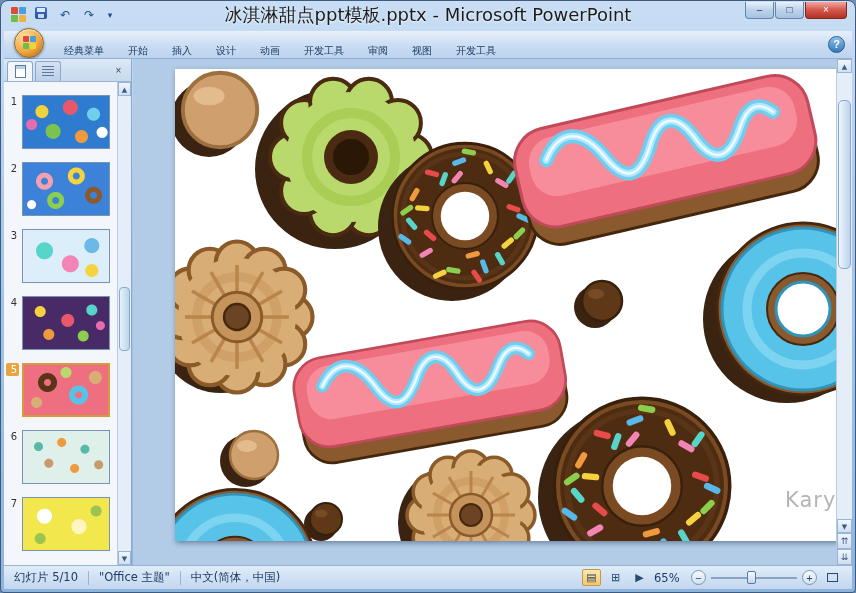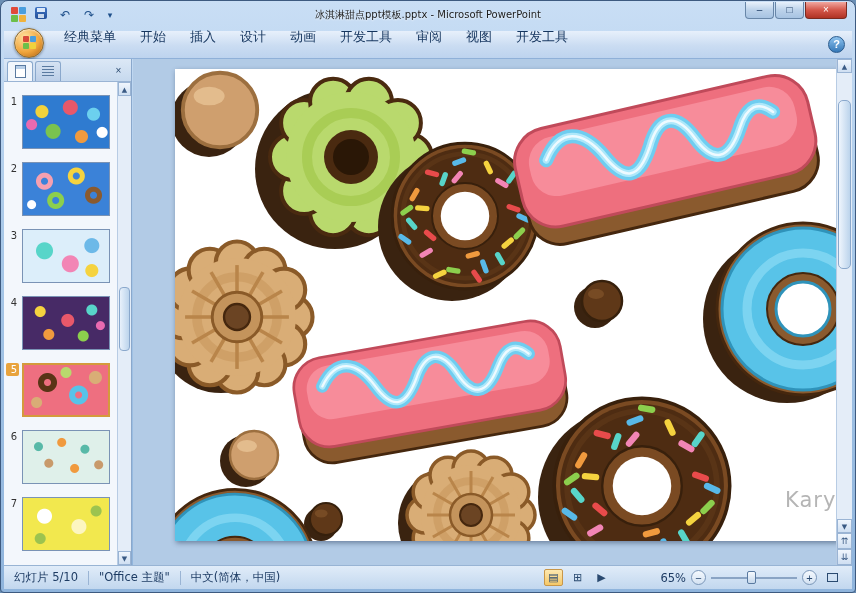--- a/index.html
+++ b/index.html
@@ -19,41 +19,41 @@
   .app-icon i{ display:block; border-radius:1px; }
   .app-icon i:nth-child(1){background:#e04a3a;} .app-icon i:nth-child(2){background:#4a9ede;}
   .app-icon i:nth-child(3){background:#6cbf4a;} .app-icon i:nth-child(4){background:#f0b23c;}
   .qat-btn{ width:20px; height:18px; border:1px solid transparent; background:transparent; border-radius:3px;
             font-size:12px; color:#1e4f8a; cursor:default; line-height:15px; text-align:center; }
   .floppy{ display:inline-block; width:12px; height:12px; background:linear-gradient(#3f74c4,#24509a); border-radius:2px 2px 2px 2px; position:relative; }
   .floppy:before{ content:""; position:absolute; left:2px; top:1px; width:8px; height:4px; background:#dbe8f8; }
   .floppy:after{ content:""; position:absolute; left:3px; bottom:1px; width:6px; height:4px; background:#c8d8ec; }
   .qat-caret{ font-size:9px; width:14px; }
   .title{ position:absolute; left:0; right:0; top:0; height:46px; line-height:28px; text-align:center;
-          font-size:10px; color:#1b1b1b; text-shadow:0 1px 2px rgba(255,255,255,.8); }
+          font-size:18px; color:#1b1b1b; text-shadow:0 1px 2px rgba(255,255,255,.8); }
   .winbtns{ position:absolute; top:1px; right:8px; display:flex; }
   .winbtns button{ width:29px; height:17px; border:1px solid #6886a8; border-top:none; border-radius:0 0 4px 4px;
                    background:linear-gradient(#e8f1fb,#bcd2ea 50%,#a7c3e2); color:#1e3c64; font-size:10px;
                    line-height:14px; text-align:center; margin-left:1px; cursor:default; }
   .winbtns button.close{ width:42px; background:linear-gradient(#f2a8a0,#d4574a 50%,#b03324); color:#fff; border-color:#7a2a20; }
 
   
   .ribbonrow{ position:absolute; top:30px; left:3px; right:3px; height:28px;
               background:linear-gradient(#e7f0fb,#cadcf2 55%,#bdd3ee);
               border-bottom:1px solid #8fb0d8; display:flex; align-items:center; }
   .office-btn{ width:30px; height:30px; border-radius:50%; margin:0 8px 0 10px; position:relative; top:-2px;
                background:radial-gradient(circle at 35% 30%, #ffe2a0, #f0a53c 55%, #b26312 95%);
                border:1px solid #8a6a30; box-shadow:0 1px 3px rgba(0,0,0,.4), inset 0 1px 2px rgba(255,255,255,.7);
                display:flex; align-items:center; justify-content:center; cursor:default; }
   .ob-grid{ display:grid; grid-template-columns:6px 6px; grid-template-rows:6px 6px; gap:1px; }
   .ob-grid i{ display:block; border-radius:1px; }
   .ob-grid i:nth-child(1){background:#d84a3a;} .ob-grid i:nth-child(2){background:#4a9ede;}
   .ob-grid i:nth-child(3){background:#6cbf4a;} .ob-grid i:nth-child(4){background:#f0d23c;}
   .rtabs{ display:flex; align-items:flex-end; height:100%; }
-  .rtab{ padding:5px 12px 12px; font-size:13px; color:#15355e; cursor:default; border-radius:3px 3px 0 0; }
+  .rtab{ padding:5px 12px 0; font-size:10px; color:#15355e; cursor:default; border-radius:3px 3px 0 0; }
   .help-btn{ position:absolute; right:7px; top:5px; width:17px; height:17px; border-radius:50%;
              background:linear-gradient(#8cc2ee,#3578b8); border:1px solid #2a5a8c; color:#fff;
              font-size:11px; font-weight:bold; line-height:15px; text-align:center; cursor:default; }
 
   
   .content{ position:absolute; top:58px; left:3px; right:3px; bottom:27px; }
 
   
   .panel{ position:absolute; left:0; top:0; bottom:0; width:128px; background:#f3f7fc; border-right:1px solid #8aa8cc; }
   .panel-tabs{ height:23px; display:flex; align-items:flex-end; background:linear-gradient(#dcE8f6,#c6d9ee); border-bottom:1px solid #9ab4d4; padding-left:3px; }
@@ -144,21 +144,21 @@
   
   .statusbar{ position:absolute; left:3px; right:3px; bottom:3px; height:24px;
               background:linear-gradient(#e0ecf9,#c2d7ee); border-top:1px solid #98b4d4;
               display:flex; align-items:center; font-size:11.5px; color:#1e3c64; }
   .sb-left{ display:flex; align-items:center; gap:10px; padding-left:10px; }
   .sb-sep{ width:1px; height:14px; background:#9ab4d4; }
   .sb-right{ margin-left:auto; display:flex; align-items:center; gap:5px; padding-right:10px; }
   .viewbtn{ width:19px; height:17px; border:1px solid transparent; border-radius:2px; background:transparent;
             font-size:11px; line-height:15px; text-align:center; color:#2a4a70; cursor:default; }
   .viewbtn.active{ background:linear-gradient(#fde8b0,#f5c868); border-color:#c89648; }
-  .zoom-label{ min-width:32px; text-align:right; cursor:default;margin-left:38px; }
+  .zoom-label{ min-width:32px; text-align:left; cursor:default; }
   .zbtn{ width:15px; height:15px; border:1px solid #7a96b8; border-radius:8px; background:linear-gradient(#f4f9fe,#d4e2f2);
          font-size:11px; line-height:12px; text-align:center; color:#2a4a70; cursor:default; }
   .slider{ position:relative; width:86px; height:15px; cursor:default; }
   .slider .track{ position:absolute; left:0; right:0; top:7px; height:2px; background:#8aa4c4; }
   .slider .tick{ position:absolute; left:50%; top:3px; width:1px; height:9px; background:#8aa4c4; }
   .slider .knob{ position:absolute; left:42%; top:1px; width:9px; height:13px; border-radius:2px;
                  background:linear-gradient(#f6fafe,#c6d8ec); border:1px solid #5a7aa0; }
   .fitbtn{ width:20px; height:17px; border:1px solid transparent; border-radius:2px; display:flex;
            align-items:center; justify-content:center; cursor:default; background:transparent; }
   .fitbtn i{ display:block; width:11px; height:9px; border:1px solid #2a4a70; box-shadow:inset 0 0 0 1px #cfe0f2; }

